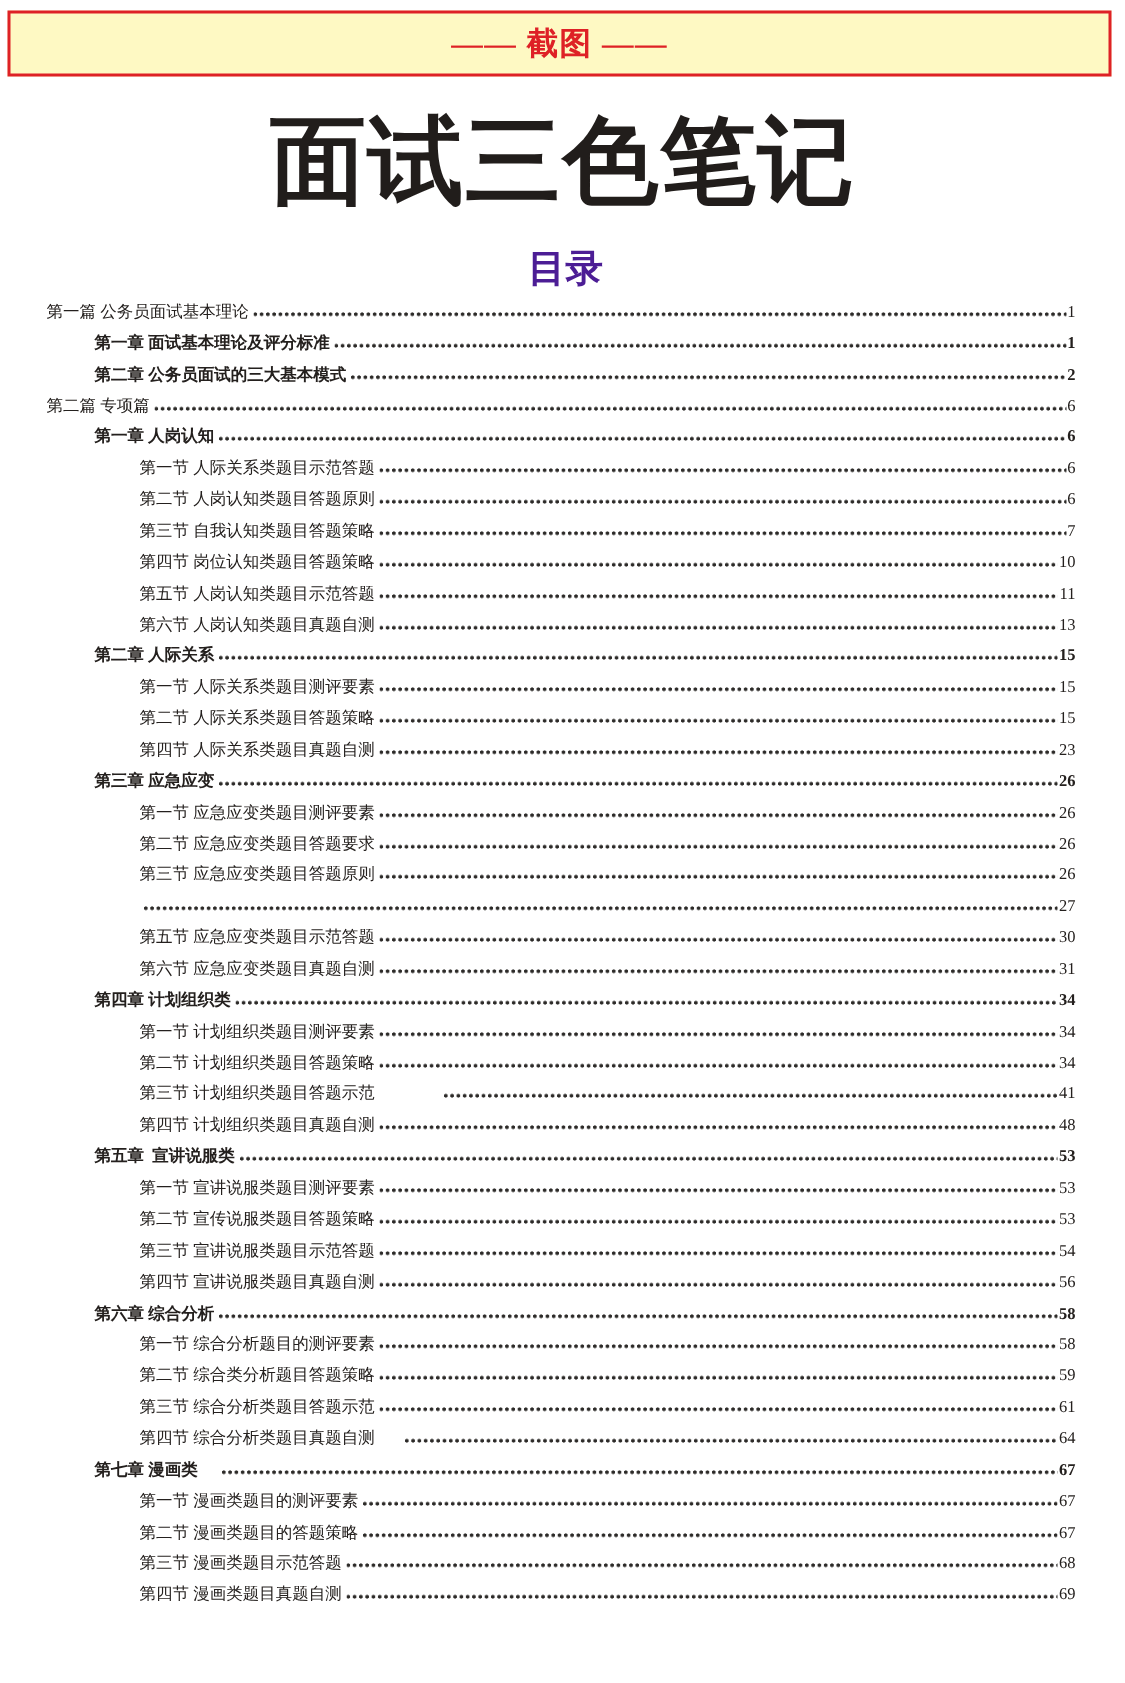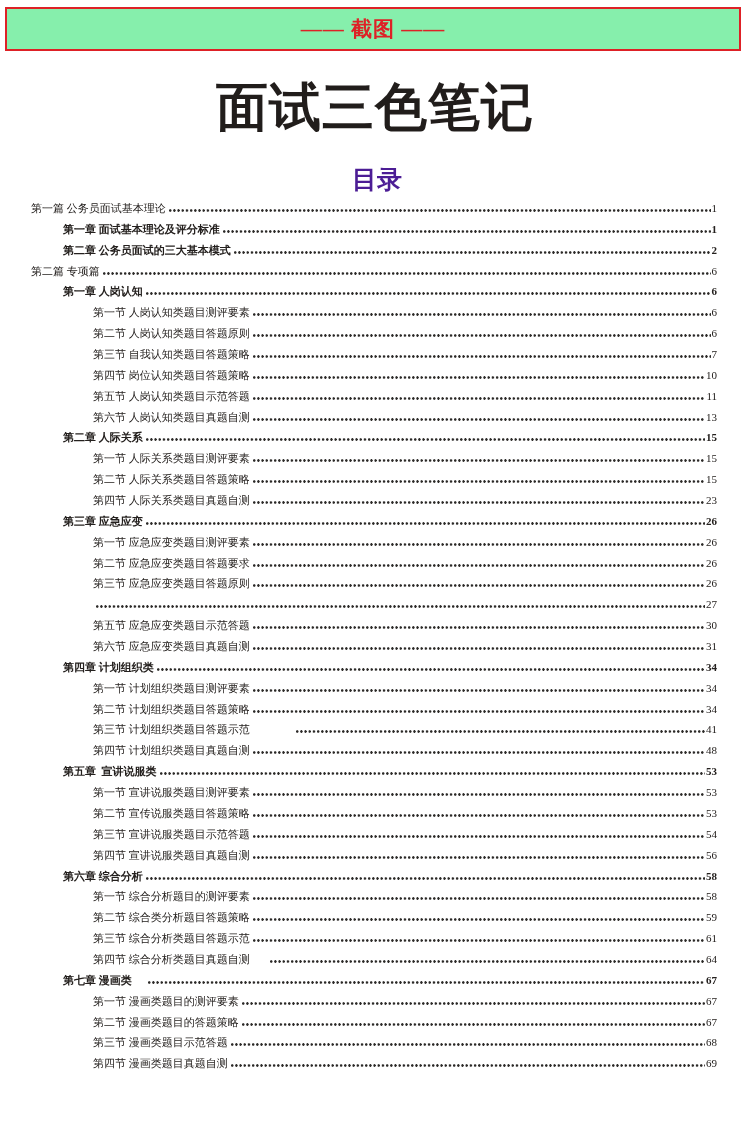--- a/index.html
+++ b/index.html
@@ -18,37 +18,37 @@
   .banner {
     position: absolute;
     left: 5px;
     top: 7px;
     width: 732px;
     height: 40px;
     border: 2px solid #de2126;
     display: flex;
     align-items: center;
     justify-content: center;
-    background: #86efac;
+    background: #fef9c3;
   }
   .banner-text {
     color: #de2126;
     font-weight: bold;
     font-size: 21px;
     letter-spacing: 1px;
     white-space: pre;
   }
   .book-title {
     position: absolute;
     top: 56px;
     left: 0;
     width: 750px;
     margin: 0;
     text-align: center;
-    font-size: 52px;
+    font-size: 64px;
     line-height: 104px;
     font-weight: bold;
     color: #211d1b;
     letter-spacing: 1px;
   }
   .toc-heading {
     position: absolute;
     top: 161px;
     left: 0;
     width: 750px;
@@ -126,21 +126,21 @@
     <span class="toc-page">6</span>
   </div>
 
   <div class="toc-row lvl1">
     <span class="toc-label">第一章 人岗认知</span>
     <span class="toc-leader"></span>
     <span class="toc-page">6</span>
   </div>
 
   <div class="toc-row lvl2">
-    <span class="toc-label">第一节 人岗认知类题目测评要素</span>
+    <span class="toc-label">第一节 人际关系类题目示范答题</span>
     <span class="toc-leader"></span>
     <span class="toc-page">6</span>
   </div>
 
   <div class="toc-row lvl2">
     <span class="toc-label">第二节 人岗认知类题目答题原则</span>
     <span class="toc-leader"></span>
     <span class="toc-page">6</span>
   </div>
 

